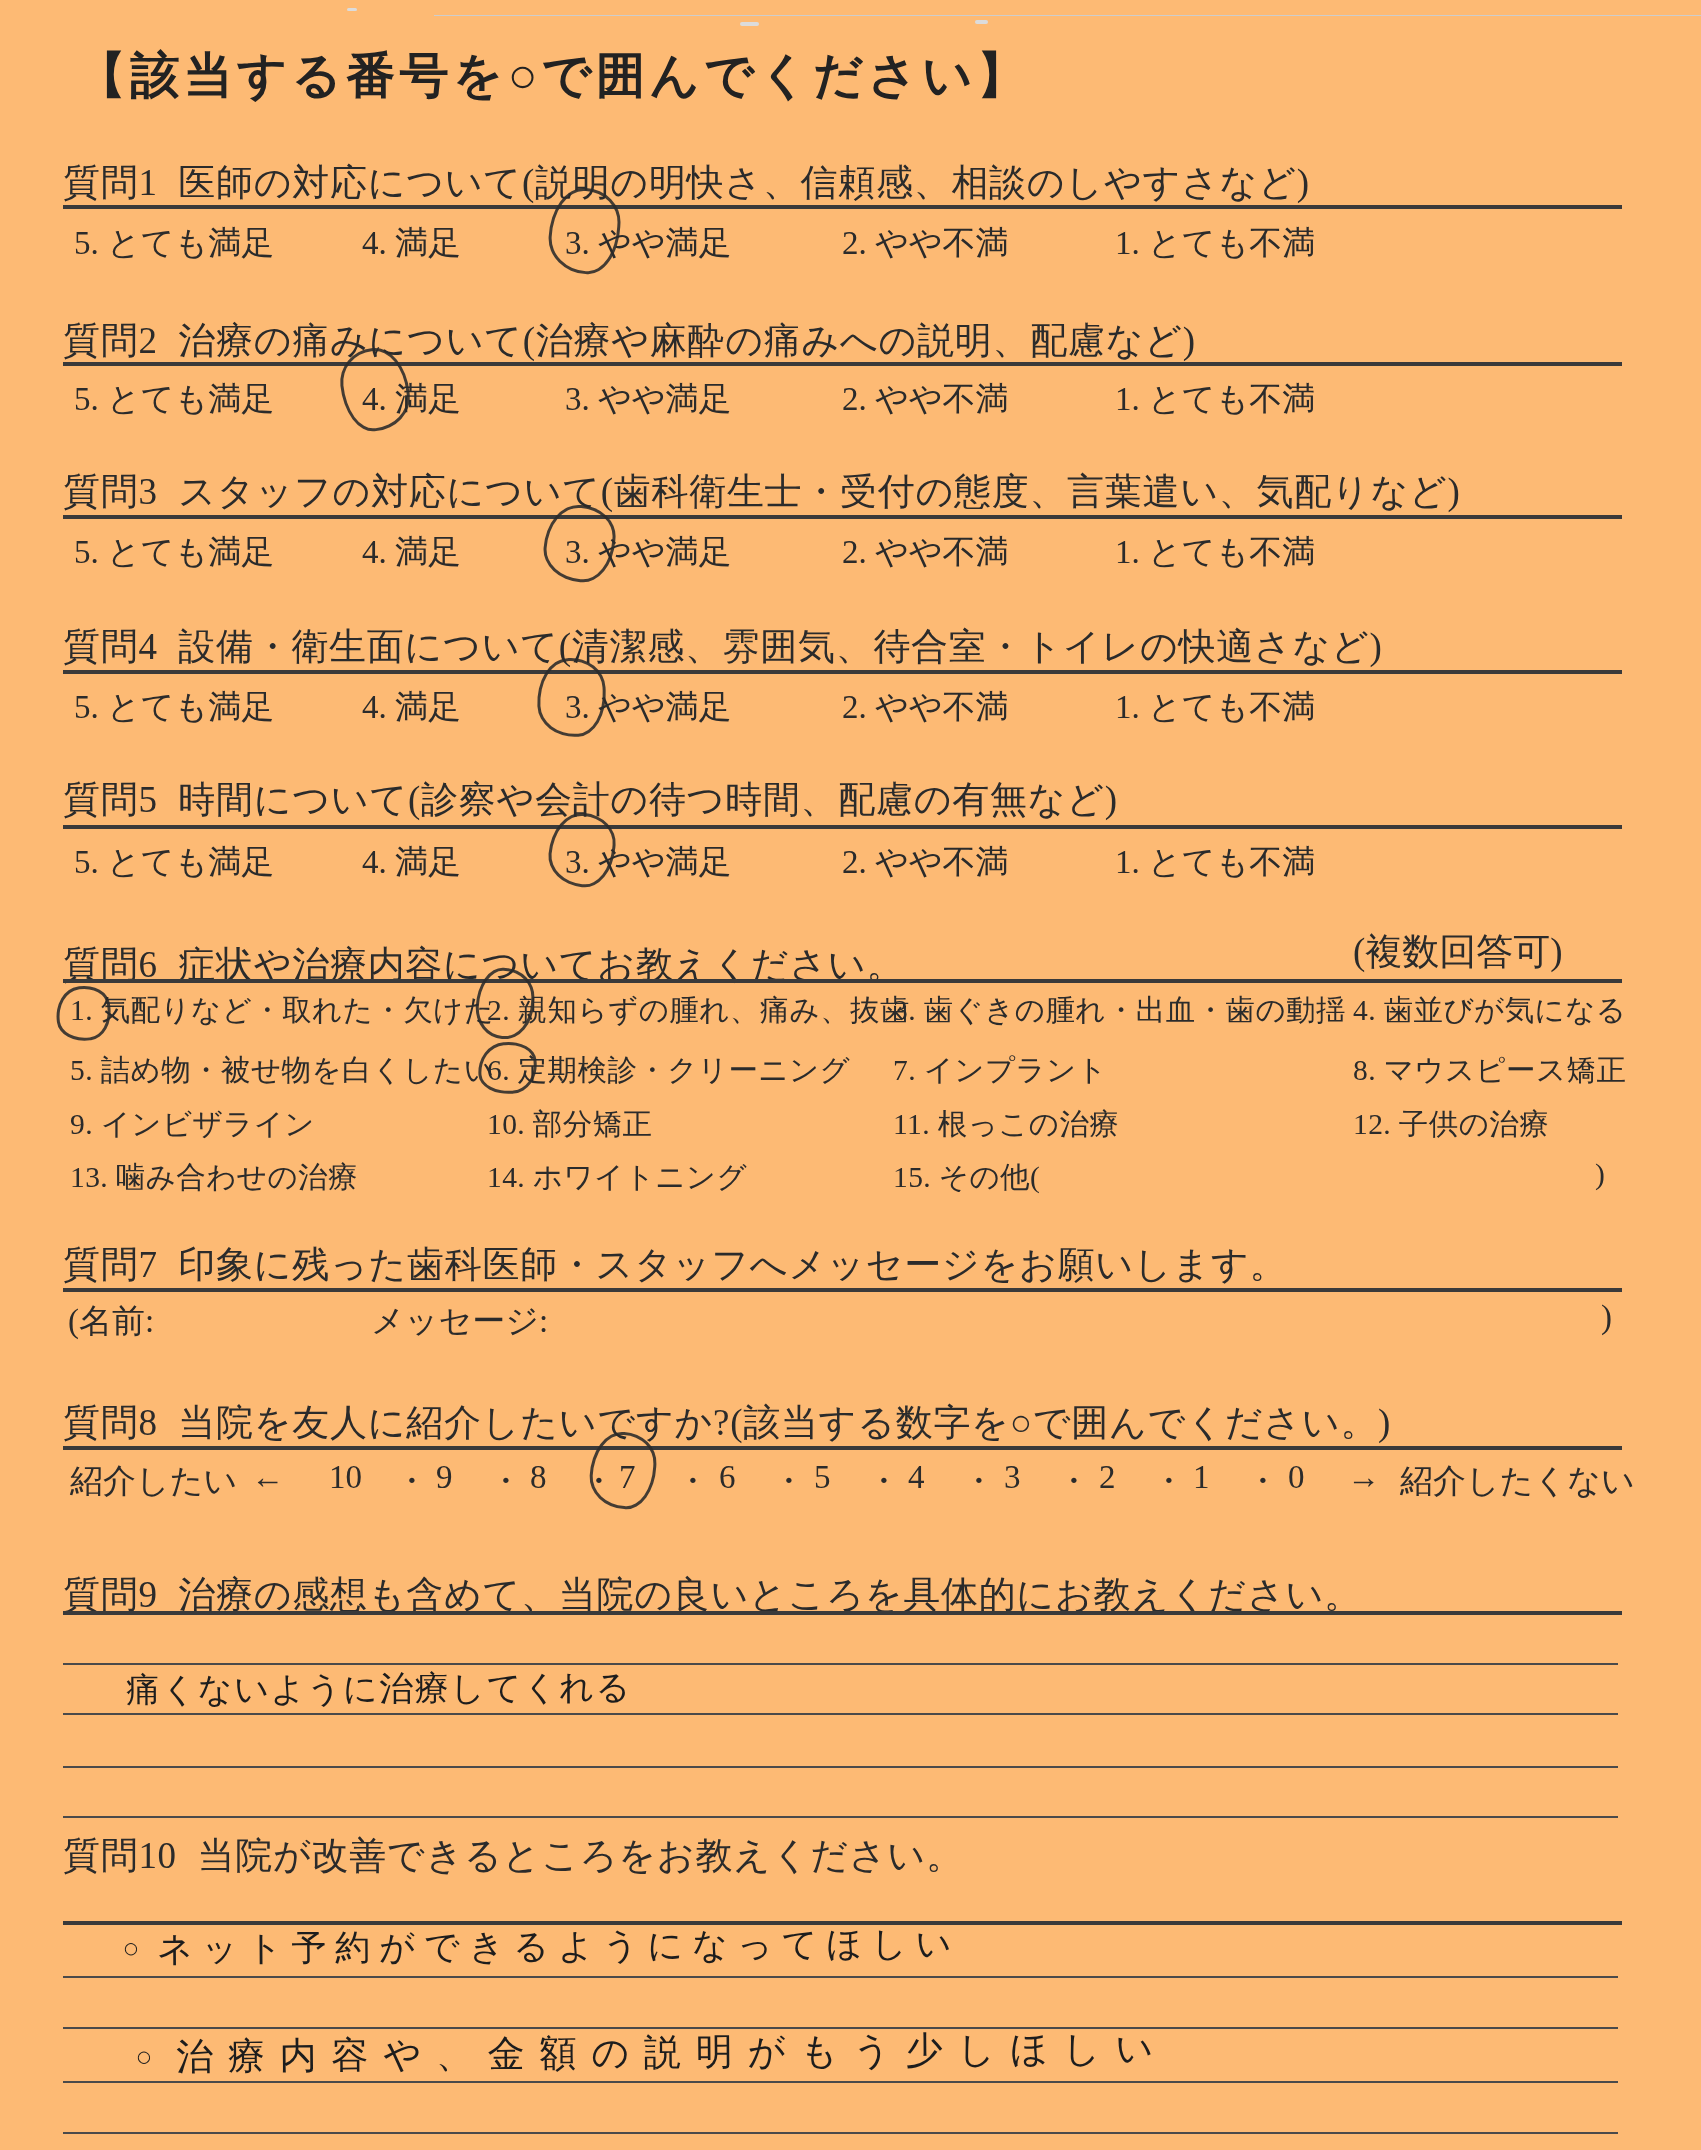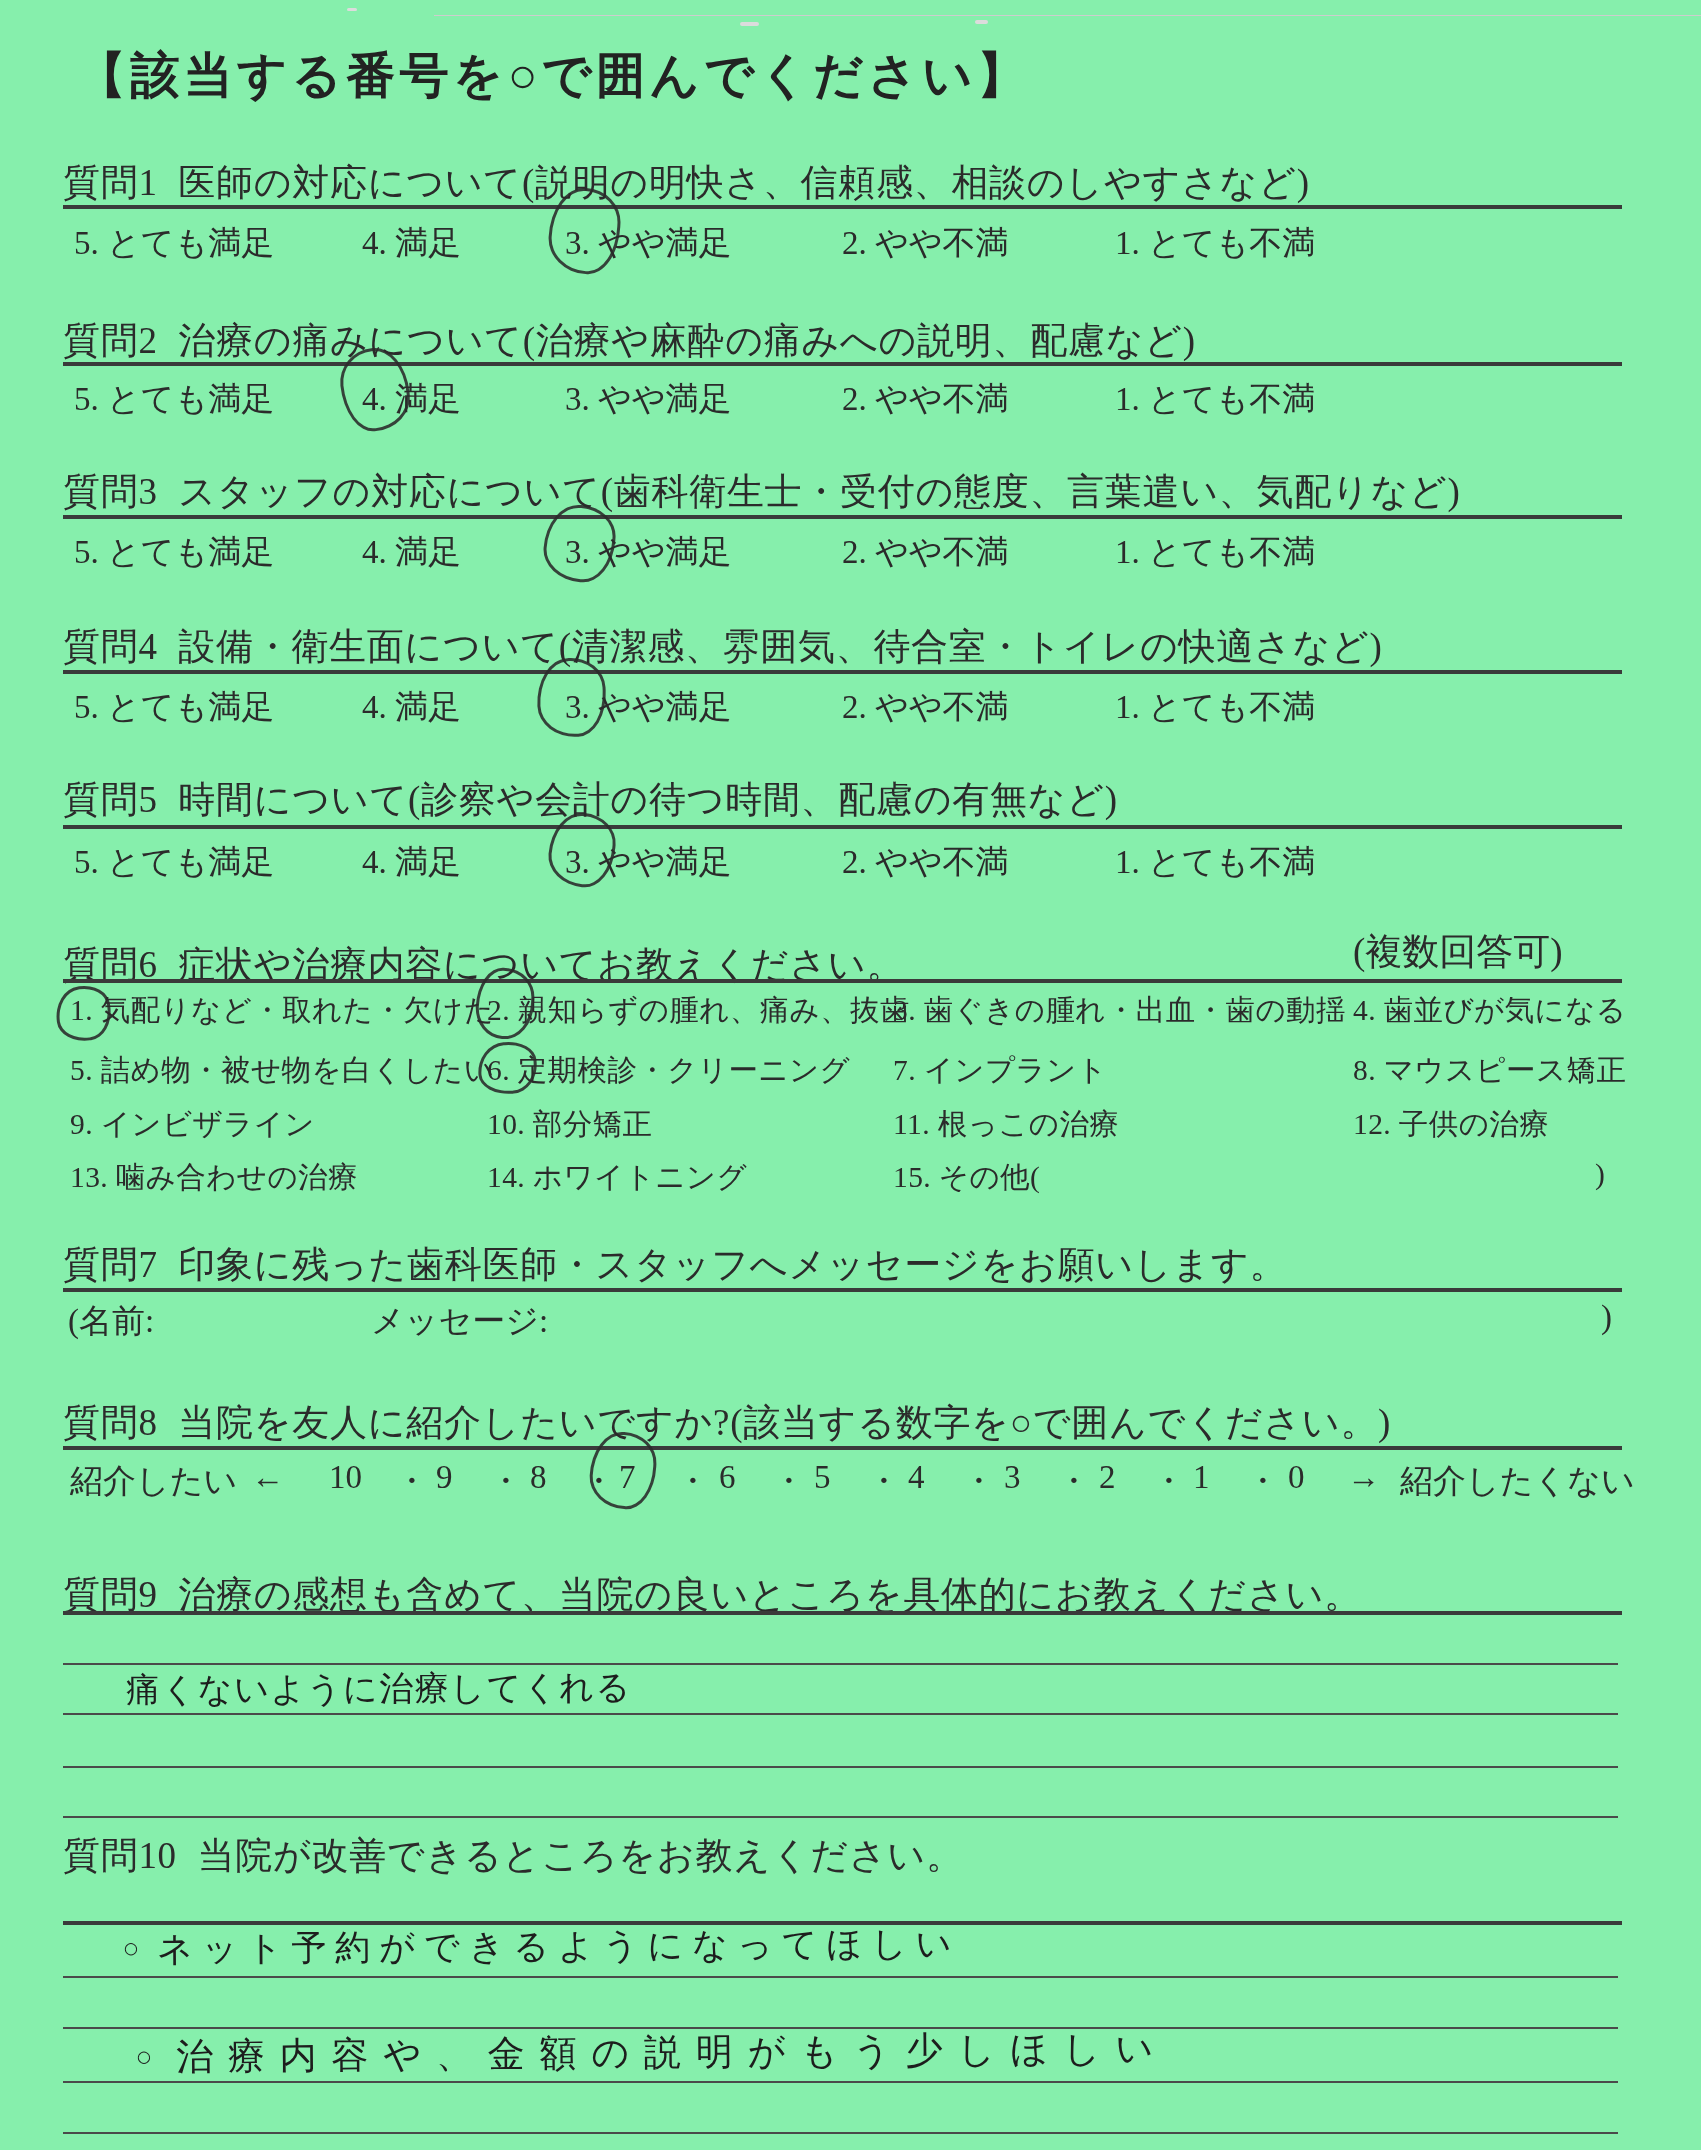--- a/index.html
+++ b/index.html
@@ -1,19 +1,19 @@
 <!DOCTYPE html>
 <html lang="ja" style="font-size:11.8px"><head>
 <meta charset="utf-8">
 <style>
   * { margin:0; padding:0; box-sizing:border-box; }
   html,body { background:#ffffff; }
   .page {
     position:relative; width:1701px; height:2151px;
-    background:#86efac; overflow:hidden;
+    background:#fdba74; overflow:hidden;
     font-family:"Liberation Serif","DejaVu Serif",serif;
     color:#2b2b2b;
   }
   .title {
     position:absolute; left:77px; top:43px;
     font-size:49px; font-weight:600; letter-spacing:4.4px;
     white-space:nowrap; color:#222;
   }
   .heading { position:absolute; left:63px; font-size:37px; font-weight:500;
              white-space:nowrap; letter-spacing:0.7px; }

